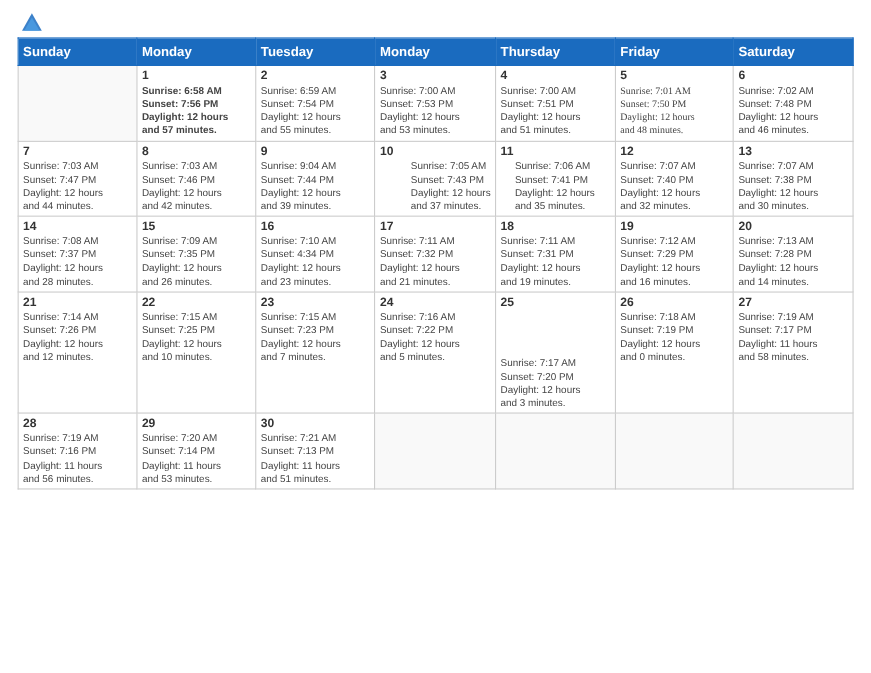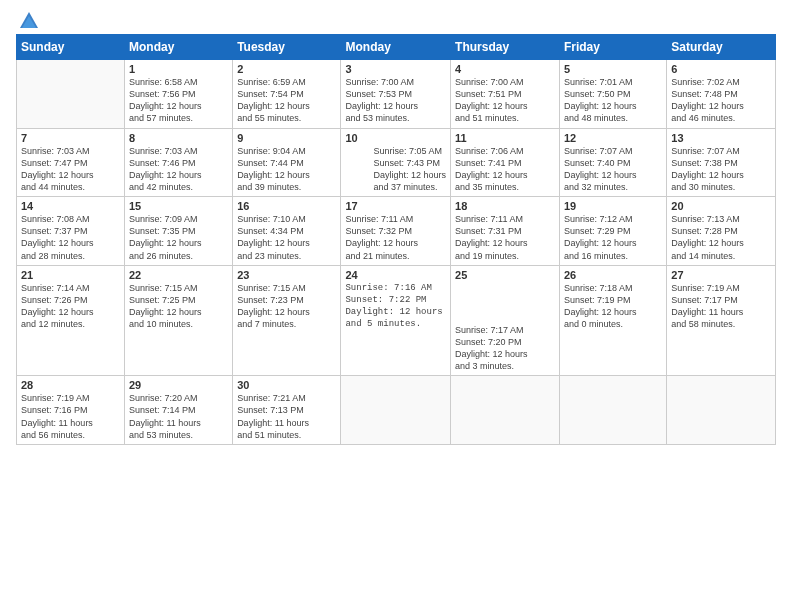--- a/index.html
+++ b/index.html
@@ -119,21 +119,21 @@
           <th>Thursday</th>
           <th>Friday</th>
           <th>Saturday</th>
         </tr>
     </thead>
     <tbody id="calendar-body">
     <tr>
           <td class="empty"></td>
           <td>
             <span class="day-number">1</span>
-            <div class="day-info" style="white-space: pre-wrap;">Sunrise: 6:58 AM
+            <div class="day-info" style="white-space: pre-wrap; font-weight: bold;">Sunrise: 6:58 AM
 Sunset: 7:56 PM
 Daylight: 12 hours
 and 57 minutes.</div>
           </td>
           <td>
             <span class="day-number">2</span>
             <div class="day-info" style="white-space: pre-wrap;">Sunrise: 6:59 AM
 Sunset: 7:54 PM
 Daylight: 12 hours
 and 55 minutes.</div>
@@ -147,21 +147,21 @@
           </td>
           <td>
             <span class="day-number">4</span>
             <div class="day-info" style="white-space: pre-wrap;">Sunrise: 7:00 AM
 Sunset: 7:51 PM
 Daylight: 12 hours
 and 51 minutes.</div>
           </td>
           <td>
             <span class="day-number">5</span>
-            <div class="day-info" style="white-space: pre-wrap;">Sunrise: 7:01 AM
+            <div class="day-info" style="white-space: pre-wrap; font-family: Liberation Serif, serif;">Sunrise: 7:01 AM
 Sunset: 7:50 PM
 Daylight: 12 hours
 and 48 minutes.</div>
           </td>
           <td>
             <span class="day-number">6</span>
             <div class="day-info" style="white-space: pre-wrap;">Sunrise: 7:02 AM
 Sunset: 7:48 PM
 Daylight: 12 hours
 and 46 minutes.</div>
@@ -191,21 +191,21 @@
           </td>
           <td>
             <span class="day-number">10</span>
             <div class="day-info" style="white-space: pre-wrap; margin-left: 28px;">Sunrise: 7:05 AM
 Sunset: 7:43 PM
 Daylight: 12 hours
 and 37 minutes.</div>
           </td>
           <td>
             <span class="day-number">11</span>
-            <div class="day-info" style="white-space: pre-wrap;">Sunrise: 7:06 AM
+            <div class="day-info" style="white-space: pre-wrap; margin-left: 13px;">Sunrise: 7:06 AM
 Sunset: 7:41 PM
 Daylight: 12 hours
 and 35 minutes.</div>
           </td>
           <td>
             <span class="day-number">12</span>
             <div class="day-info" style="white-space: pre-wrap;">Sunrise: 7:07 AM
 Sunset: 7:40 PM
 Daylight: 12 hours
 and 32 minutes.</div>
@@ -286,21 +286,21 @@
           </td>
           <td>
             <span class="day-number">23</span>
             <div class="day-info" style="white-space: pre-wrap;">Sunrise: 7:15 AM
 Sunset: 7:23 PM
 Daylight: 12 hours
 and 7 minutes.</div>
           </td>
           <td>
             <span class="day-number">24</span>
-            <div class="day-info" style="white-space: pre-wrap; font-family: Liberation Mono, monospace;">Sunrise: 7:16 AM
+            <div class="day-info" style="white-space: pre-wrap;">Sunrise: 7:16 AM
 Sunset: 7:22 PM
 Daylight: 12 hours
 and 5 minutes.</div>
           </td>
           <td>
             <span class="day-number">25</span>
             <div class="day-info" style="white-space: pre-wrap; margin-top: 43px;">Sunrise: 7:17 AM
 Sunset: 7:20 PM
 Daylight: 12 hours
 and 3 minutes.</div>

